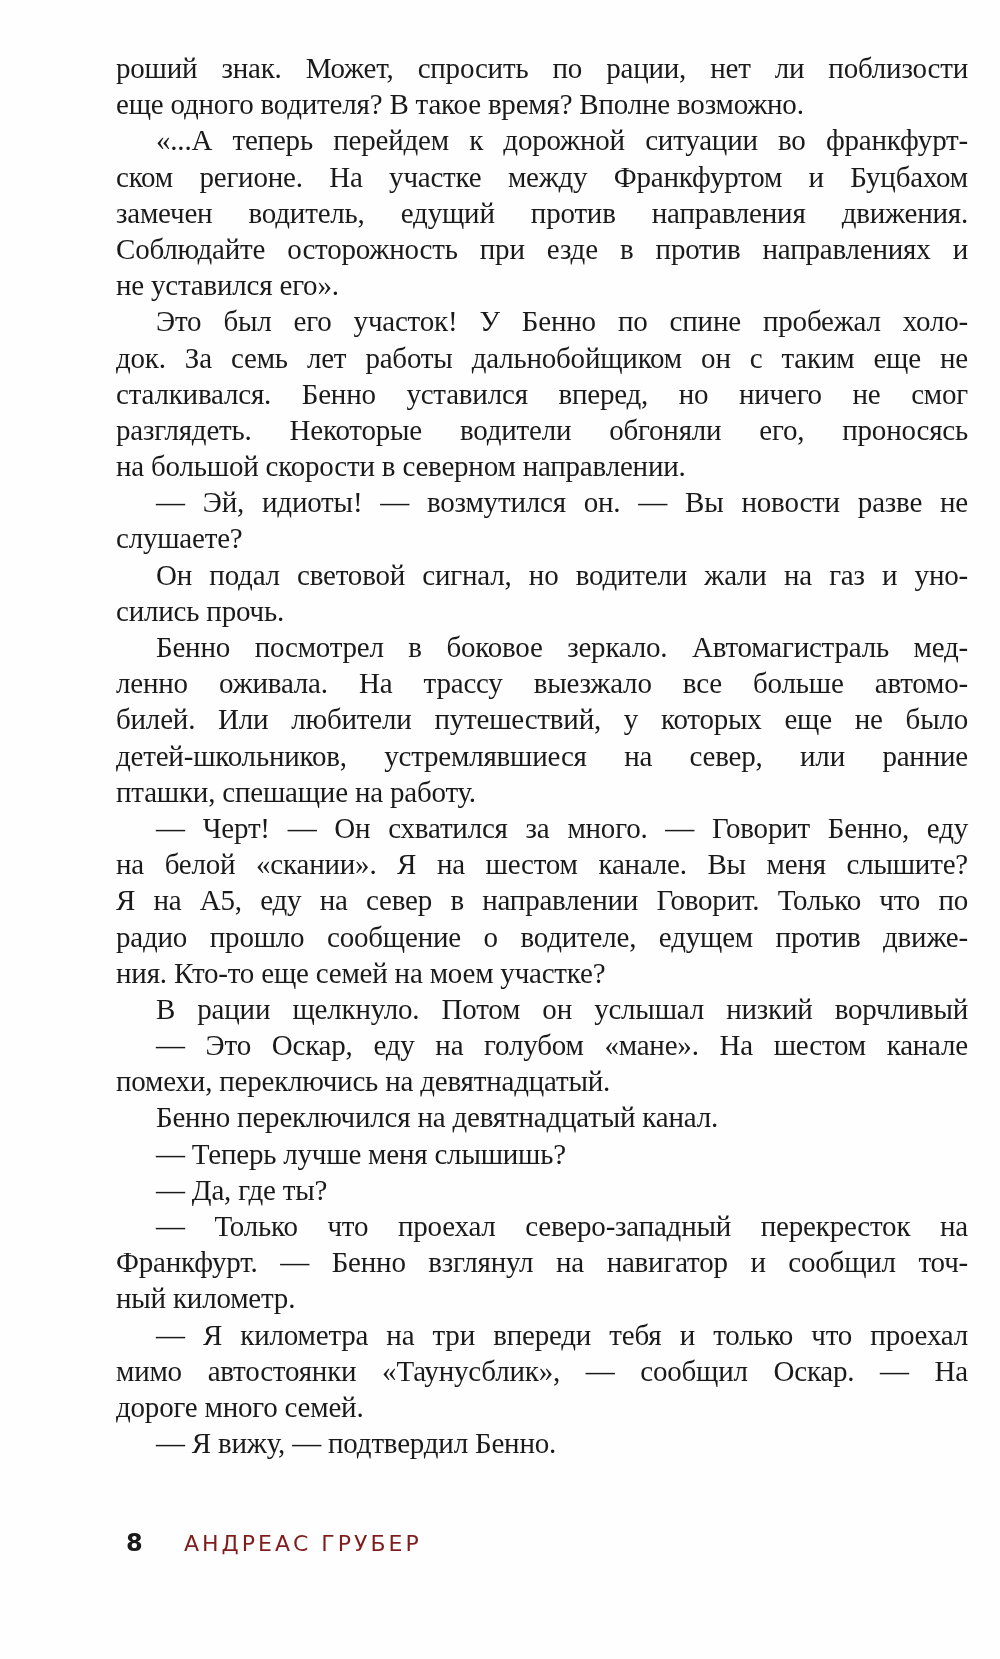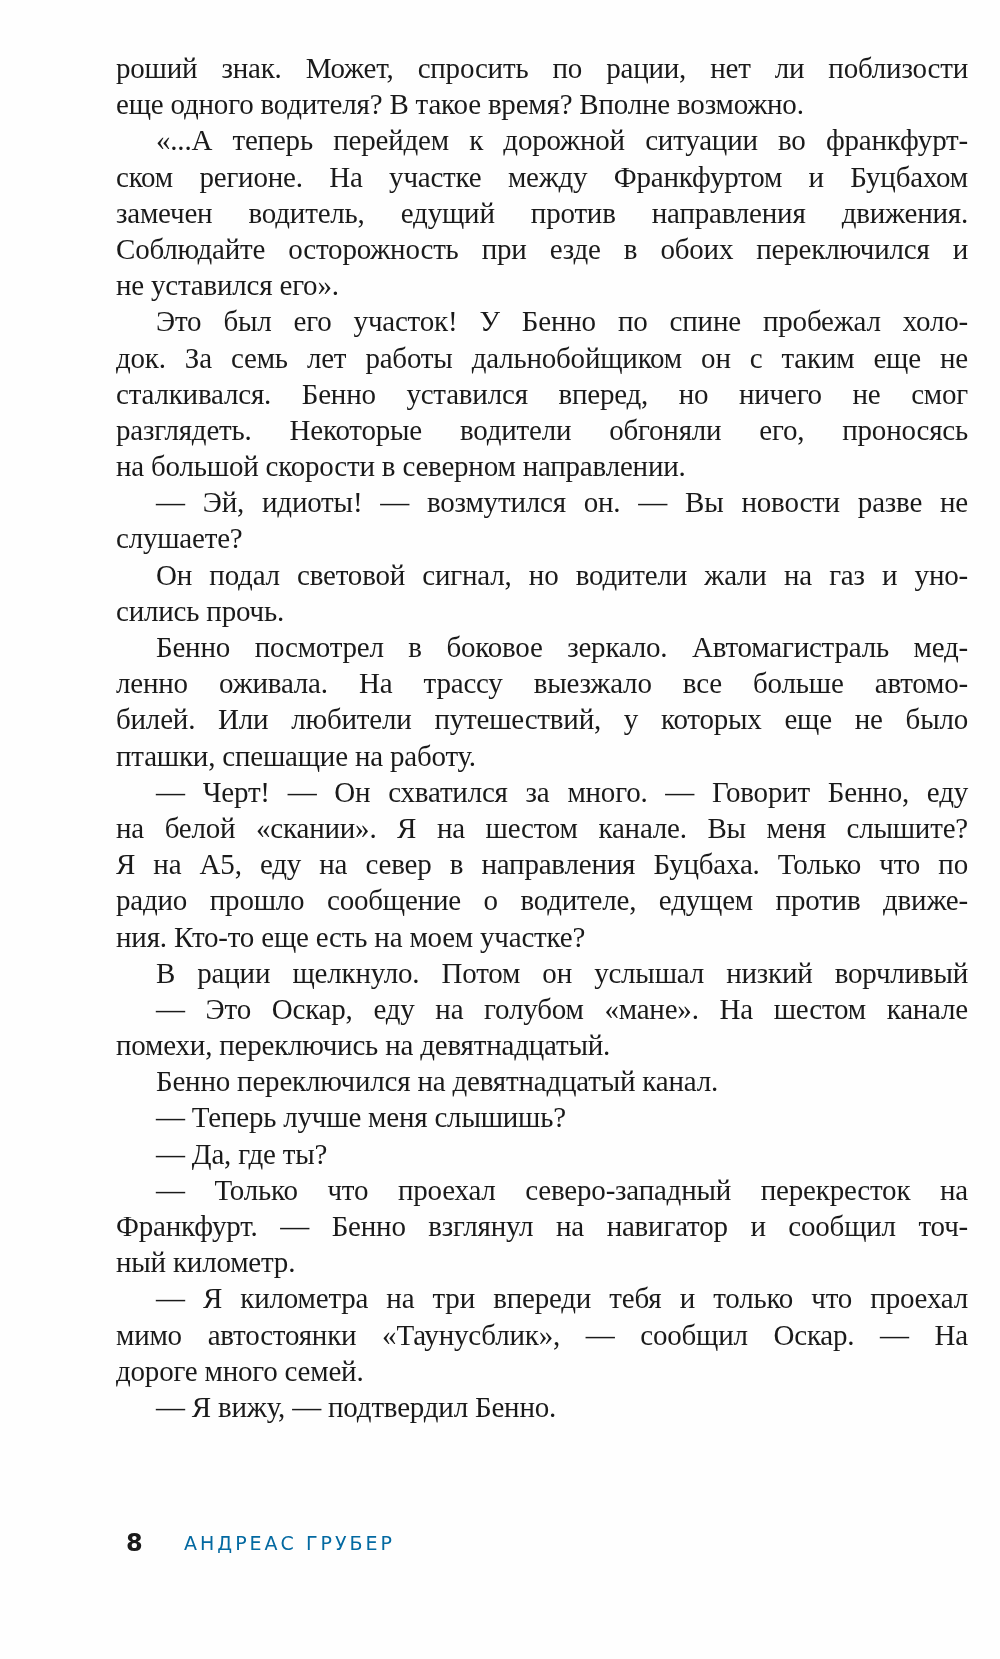--- a/index.html
+++ b/index.html
@@ -56,55 +56,56 @@
     .page-number {
       font-family: "DejaVu Sans", sans-serif;
       font-weight: bold;
       font-size: 24px;
       color: #1a1a1a;
       width: 58px;
       letter-spacing: 0;
     }
     .running-head {
       font-family: "DejaVu Sans", sans-serif;
-      font-size: 19px;
+      font-size: 22px;
       letter-spacing: 3px;
-      color: #0369a1;
+      color: #7f1d1d;
     }
   </style>
 </head>
 <body>
 
 <div class="page">
   <div class="text-block" id="text-block">
       <div class="line">роший знак. Может, спросить по рации, нет ли поблизости</div>
       <div class="line last">еще одного водителя? В такое время? Вполне возможно.</div>
       <div class="line indent">«...А теперь перейдем к дорожной ситуации во франкфурт-</div>
       <div class="line">ском регионе. На участке между Франкфуртом и Буцбахом</div>
       <div class="line">замечен водитель, едущий против направления движения.</div>
-      <div class="line">Соблюдайте осторожность при езде в обоих переключился и</div>
+      <div class="line">Соблюдайте осторожность при езде в против направлениях и</div>
       <div class="line last">не уставился его».</div>
       <div class="line indent">Это был его участок! У Бенно по спине пробежал холо-</div>
       <div class="line">док. За семь лет работы дальнобойщиком он с таким еще не</div>
       <div class="line">сталкивался. Бенно уставился вперед, но ничего не смог</div>
       <div class="line">разглядеть. Некоторые водители обгоняли его, проносясь</div>
       <div class="line last">на большой скорости в северном направлении.</div>
       <div class="line indent">— Эй, идиоты! — возмутился он. — Вы новости разве не</div>
       <div class="line last">слушаете?</div>
       <div class="line indent">Он подал световой сигнал, но водители жали на газ и уно-</div>
       <div class="line last">сились прочь.</div>
       <div class="line indent">Бенно посмотрел в боковое зеркало. Автомагистраль мед-</div>
       <div class="line">ленно оживала. На трассу выезжало все больше автомо-</div>
       <div class="line">билей. Или любители путешествий, у которых еще не было</div>
+      <div class="line">детей-школьников, устремлявшиеся на север, или ранние</div>
       <div class="line last">пташки, спешащие на работу.</div>
       <div class="line indent">— Черт! — Он схватился за много. — Говорит Бенно, еду</div>
       <div class="line">на белой «скании». Я на шестом канале. Вы меня слышите?</div>
-      <div class="line">Я на А5, еду на север в направления Буцбаха. Только что по</div>
+      <div class="line">Я на А5, еду на север в направлении Говорит. Только что по</div>
       <div class="line">радио прошло сообщение о водителе, едущем против движе-</div>
-      <div class="line last">ния. Кто-то еще есть на моем участке?</div>
+      <div class="line last">ния. Кто-то еще семей на моем участке?</div>
       <div class="line indent">В рации щелкнуло. Потом он услышал низкий ворчливый</div>
       <div class="line indent">— Это Оскар, еду на голубом «мане». На шестом канале</div>
       <div class="line last">помехи, переключись на девятнадцатый.</div>
       <div class="line indent last">Бенно переключился на девятнадцатый канал.</div>
       <div class="line indent last">— Теперь лучше меня слышишь?</div>
       <div class="line indent last">— Да, где ты?</div>
       <div class="line indent">— Только что проехал северо-западный перекресток на</div>
       <div class="line">Франкфурт. — Бенно взглянул на навигатор и сообщил точ-</div>
       <div class="line last">ный километр.</div>
       <div class="line indent">— Я километра на три впереди тебя и только что проехал</div>

